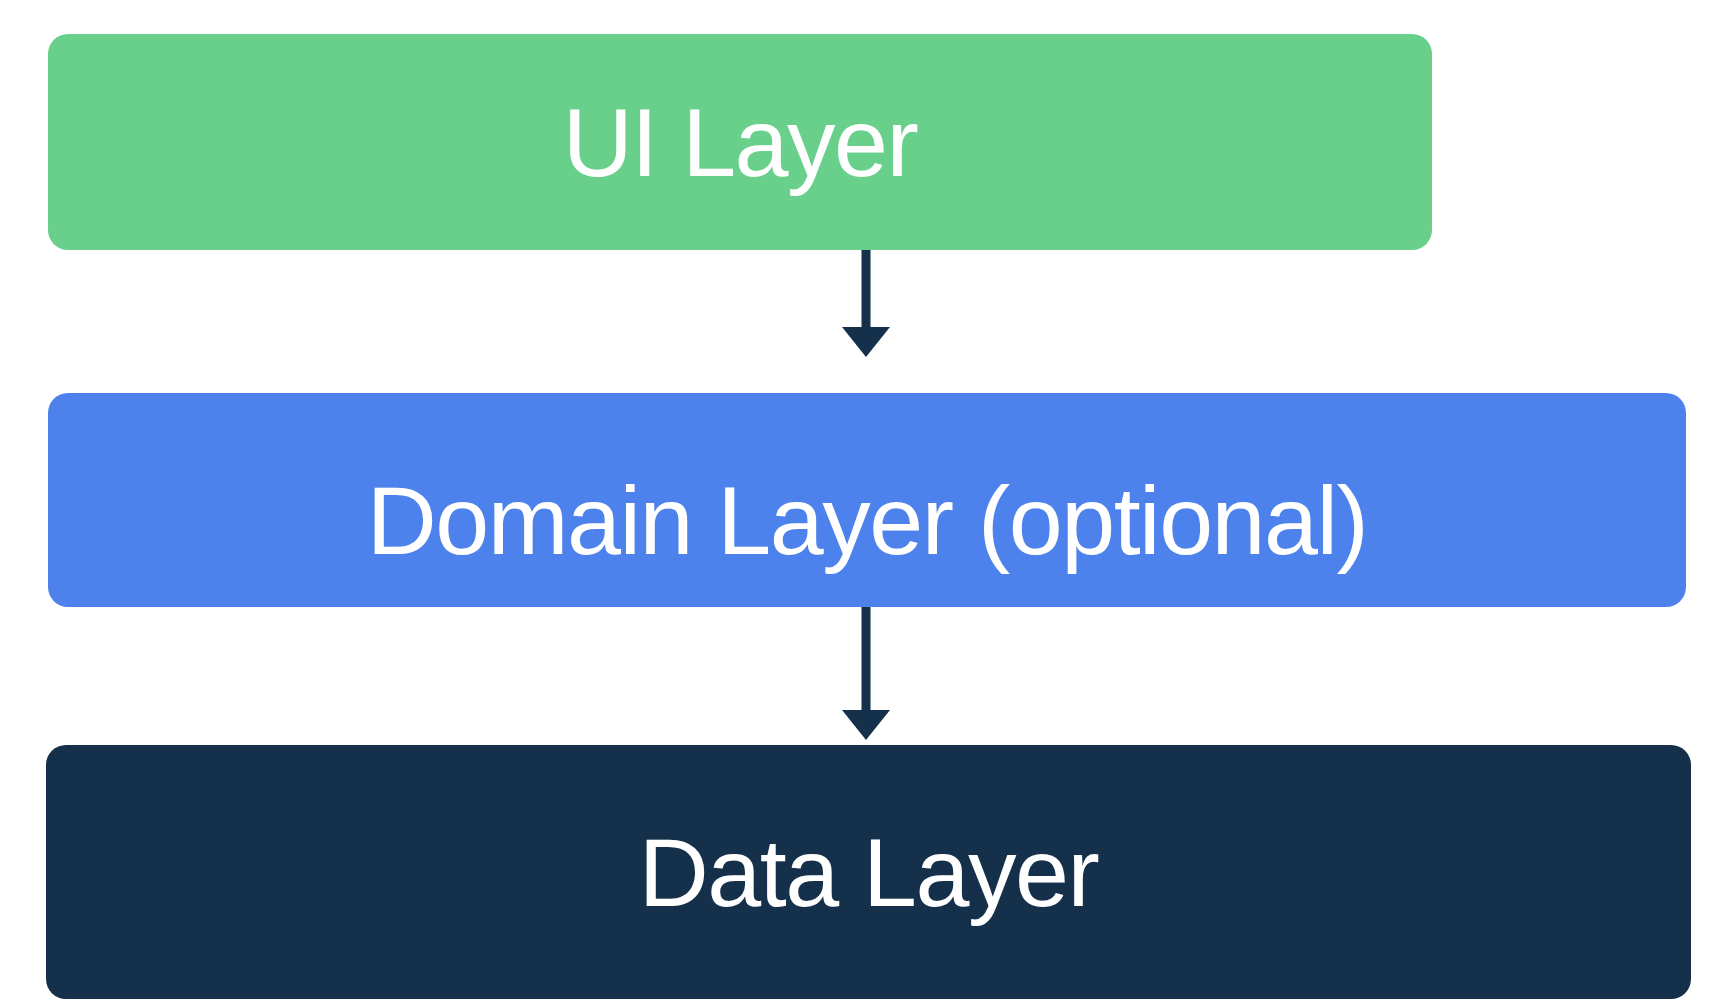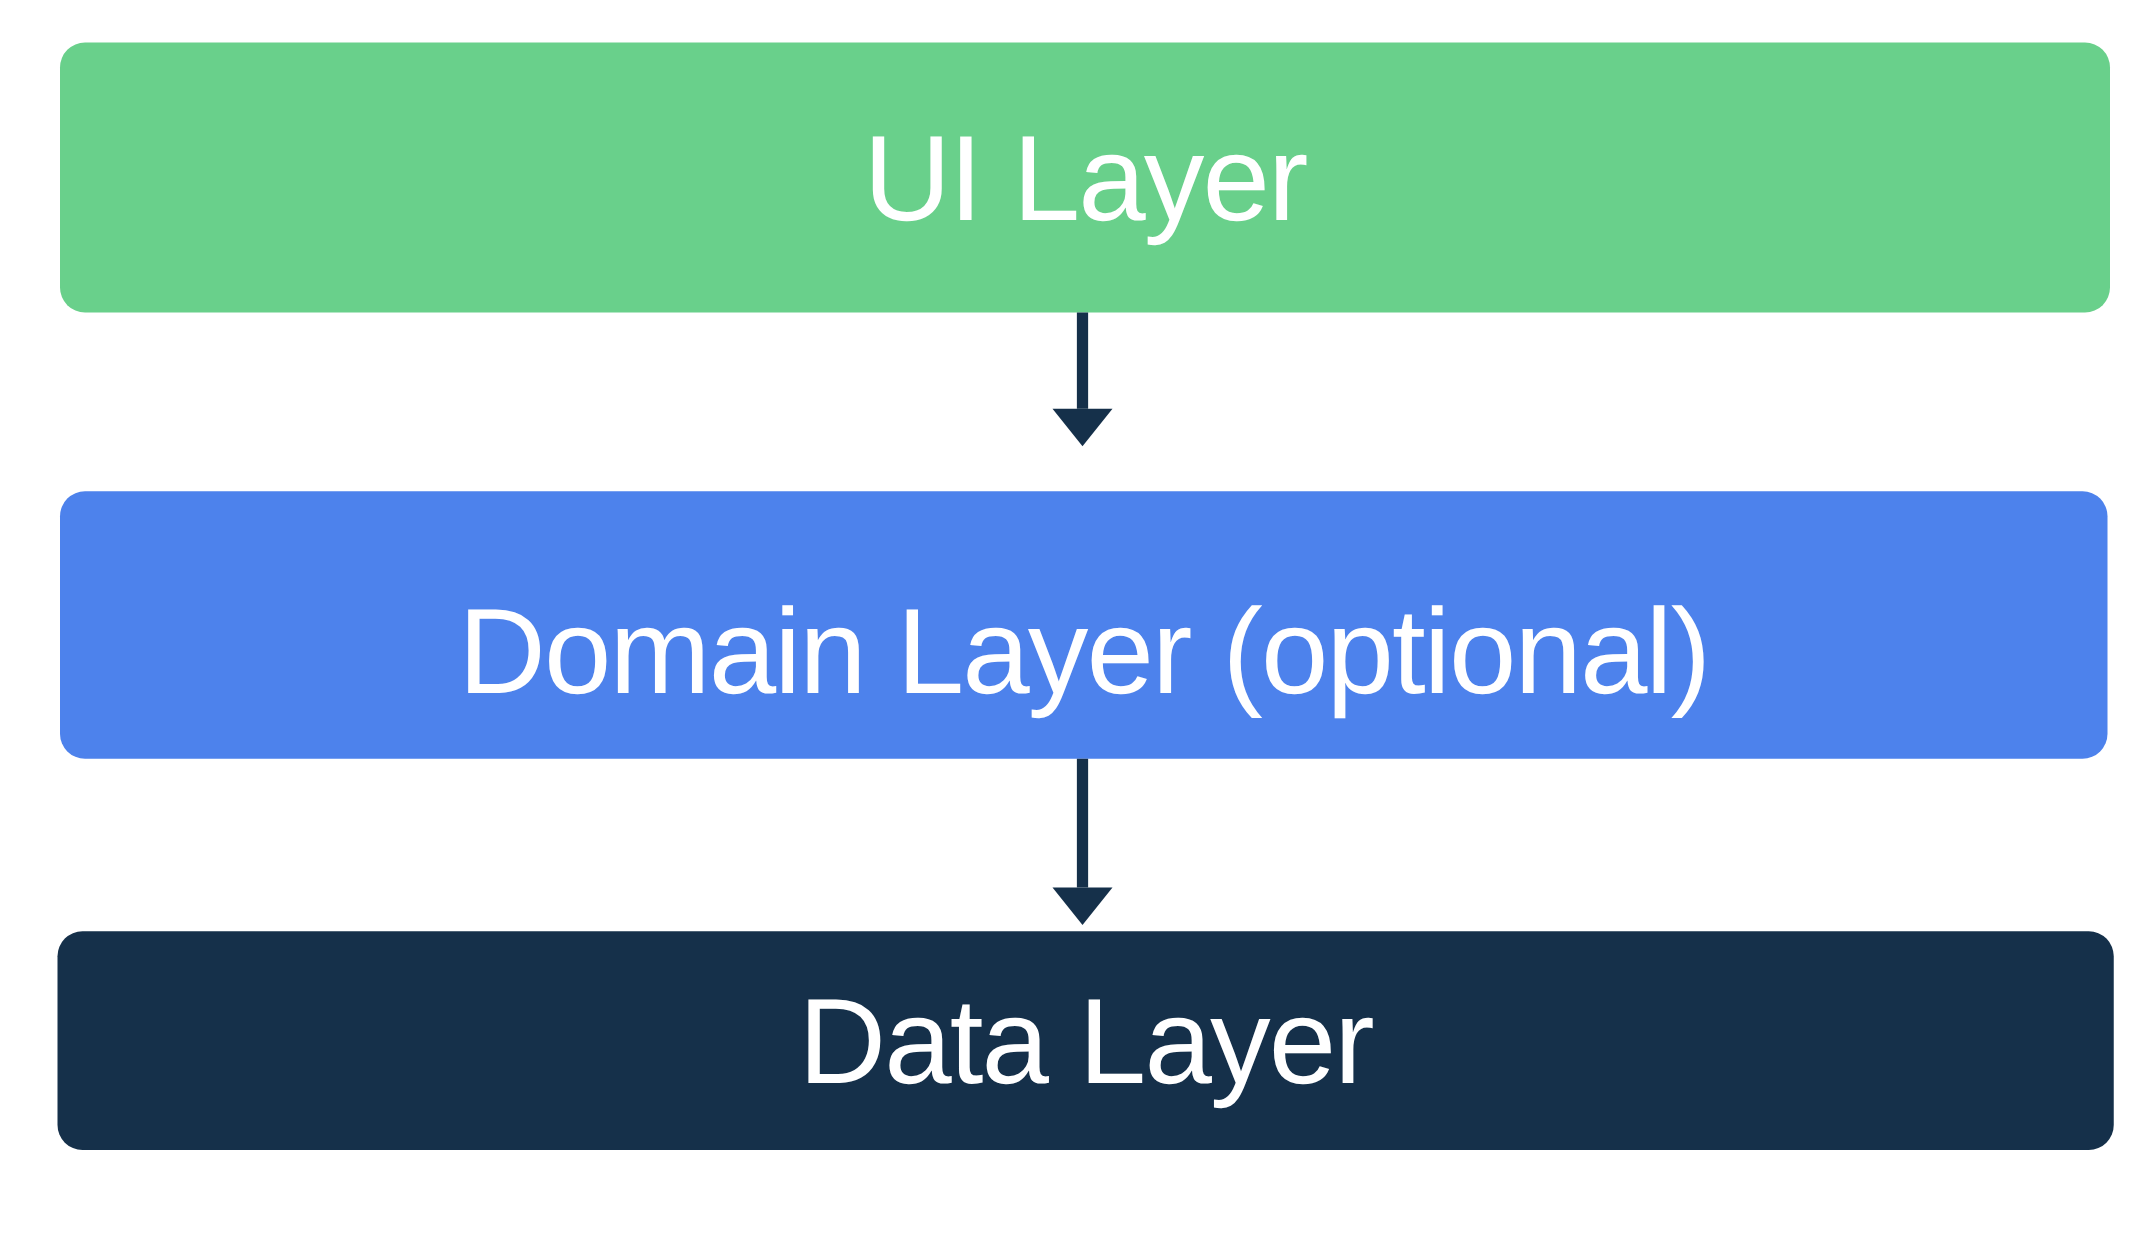--- a/index.html
+++ b/index.html
@@ -69,29 +69,29 @@
     width: 1725px;
     height: 1005px;
     pointer-events: none;
   }
 </style>
 </head>
 <body style="background: rgb(255, 255, 255);">
 
 <div id="diagram-root" style="width: 1725px; height: 1005px; background: rgb(255, 255, 255);">
 
-  <div class="layer-box" id="box-ui-layer" style="left: 48px; top: 34px; width: 1640px; height: 216px; background: rgb(105, 208, 139); border-radius: 20px;">
+  <div class="layer-box" id="box-ui-layer" style="left: 48px; top: 34px; width: 1384px; height: 216px; background: rgb(105, 208, 139); border-radius: 20px;">
     <span class="layer-label" style="color: rgb(255, 255, 255);">UI Layer</span>
   </div>
 
   <div class="layer-box" id="box-domain-layer" style="left: 48px; top: 393px; width: 1638px; height: 214px; background: rgb(77, 130, 236); border-radius: 20px;">
     <span class="layer-label" style="color: rgb(255, 255, 255); margin-top: 40px;">Domain Layer (optional)</span>
   </div>
 
-  <div class="layer-box" id="box-data-layer" style="left: 46px; top: 745px; width: 1645px; height: 175px; background: rgb(21, 48, 74); border-radius: 20px;">
+  <div class="layer-box" id="box-data-layer" style="left: 46px; top: 745px; width: 1645px; height: 254px; background: rgb(21, 48, 74); border-radius: 20px;">
     <span class="layer-label" style="color: rgb(255, 255, 255);">Data Layer</span>
   </div>
 
   <svg class="arrow-connector" viewBox="0 0 1725 1005" xmlns="http://www.w3.org/2000/svg">
 
     <g>
       <rect x="861.5" y="250" width="9" height="77" fill="#15304A"></rect>
       <polygon points="842,327 890,327 866,357" fill="#15304A"></polygon>
     </g>
 

